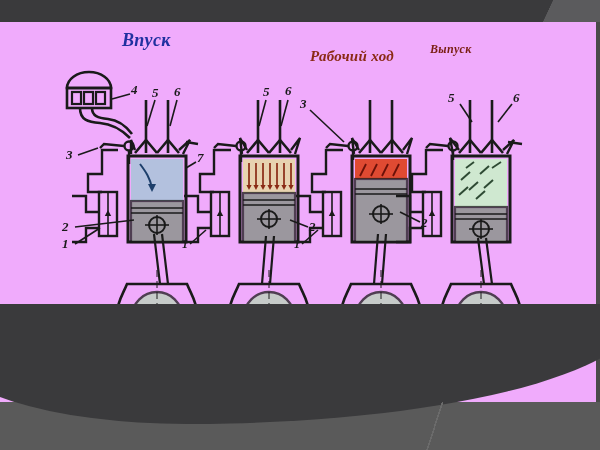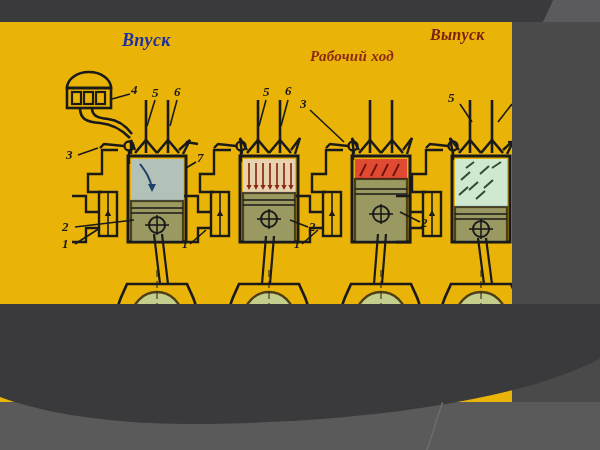--- a/index.html
+++ b/index.html
@@ -28,37 +28,37 @@
     background:#3a3a3c;
     border-radius:0 0 70% 38%/0 0 100% 70%;
   }
   .band-bottom-line{
     position:absolute;right:90px;bottom:0;width:150px;height:48px;
     background:linear-gradient(108deg,transparent 0 49.4%,#6b6b6b 49.4% 50.4%,transparent 50.4% 100%);
   }
 
   
   .slide{
-    position:absolute;left:0;top:22px;width:512px;height:380px;
-    background:#eab308;
+    position:absolute;left:0;top:22px;width:596px;height:380px;
+    background:#f0abfc;
     overflow:hidden;
   }
 
   
   .title{
     position:absolute;
     font-style:italic;font-weight:bold;
     font-family:"Liberation Serif", serif;
     white-space:nowrap;
     letter-spacing:.3px;
   }
   .t-intake   {left:122px;top:8px; font-size:18px;color:#2030a0;}
   .t-compress {left:216px;top:8px; font-size:18px;color:#7a1f12;}
   .t-power    {left:310px;top:26px;font-size:15px;color:#8a2a14;}
-  .t-exhaust  {left:430px;top:4px;font-size:16px;color:#7a1f12;}
+  .t-exhaust  {left:430px;top:20px;font-size:12px;color:#7a1f12;}
 
   
   .cap-main{
     position:absolute;left:0;top:298px;width:600px;text-align:center;
     font-size:17px;color:#4d6b55;white-space:nowrap;
   }
   .cap-main .rim{font-style:italic;font-size:15px;margin-right:10px;}
   .cap-legend{
     position:absolute;left:0;top:330px;width:600px;text-align:center;
     font-size:9.5px;color:#2b3b2f;line-height:14px;

